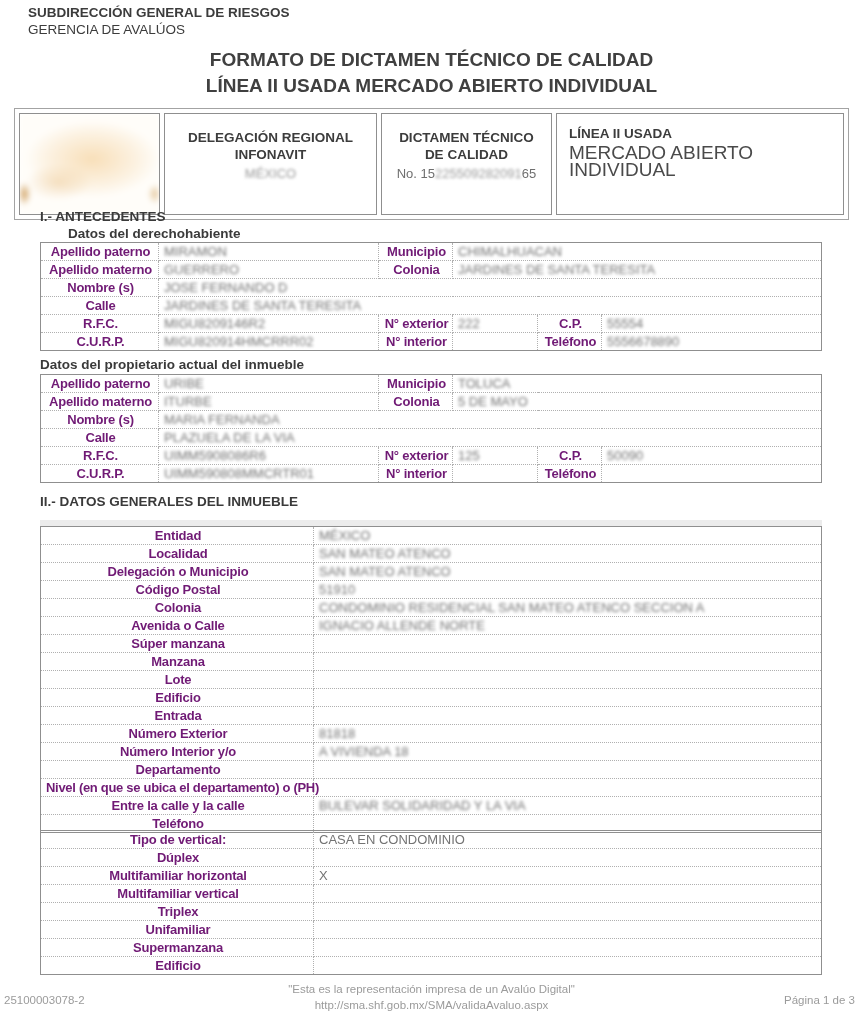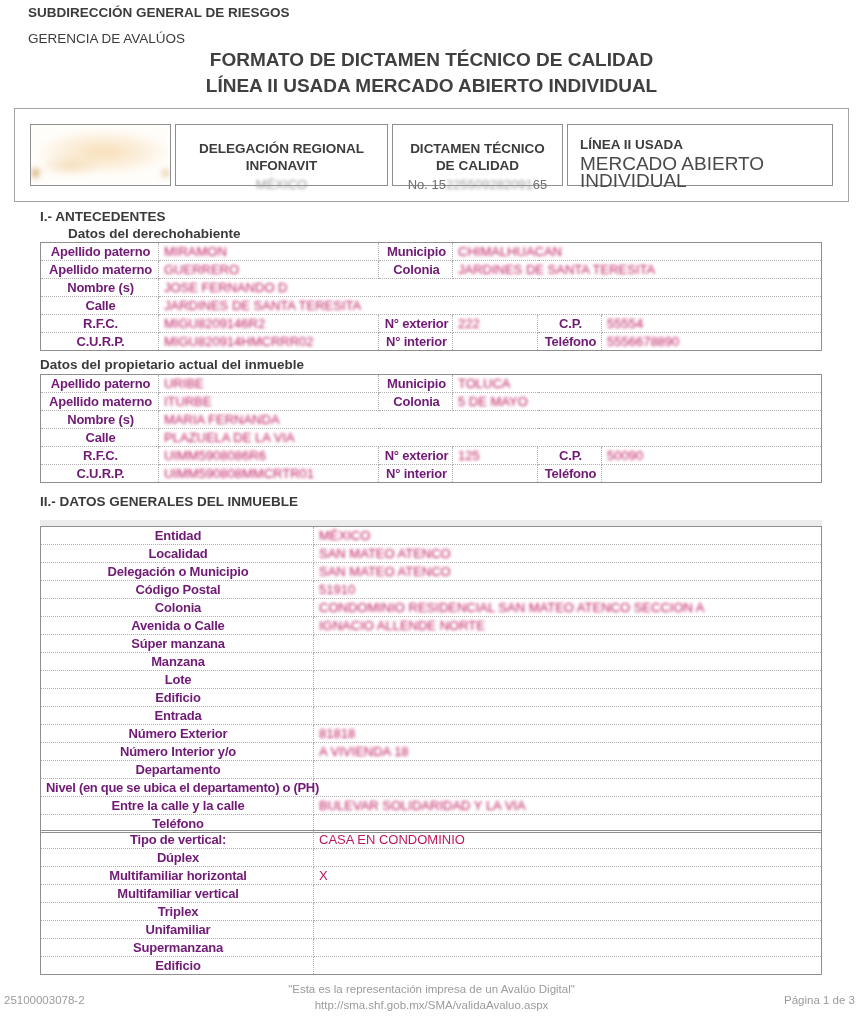--- a/index.html
+++ b/index.html
@@ -2,28 +2,28 @@
 <html><head>
 <meta charset="utf-8">
 <style>
   html,body{margin:0;padding:0;background:#ffffff;}
   .page{position:relative;width:863px;height:1024px;background:#fff;overflow:hidden;
         font-family:"Liberation Sans", sans-serif;color:#3c3c3c;}
   .abs{position:absolute;}
 
   
   .org-l1{font-size:13.5px;font-weight:bold;}
-  .org-l2{font-size:13.5px;margin-top:11px;}
+  .org-l2{font-size:13.5px;margin-top:2px;}
 
   
   .doc-title{left:0;right:0;top:47px;text-align:center;font-weight:bold;font-size:19px;line-height:26px;color:#404040;}
 
   
-  .band{left:14px;top:108px;width:835px;height:94px;border:1px solid #a3a3a3;
-        box-sizing:border-box;display:flex;gap:4px;padding:15px;}
+  .band{left:14px;top:108px;width:835px;height:112px;border:1px solid #a3a3a3;
+        box-sizing:border-box;display:flex;gap:4px;padding:4px;}
   .band .box{border:1.5px solid #8f8f8f;box-sizing:border-box;background:#fff;}
   .box-logo{width:141px;overflow:hidden;}
   .logo-blob{width:100%;height:100%;
     background:
       radial-gradient(60% 48% at 52% 45%, rgba(242,198,132,.55), rgba(247,222,184,.38) 52%, rgba(255,255,255,0) 80%),
       radial-gradient(34% 26% at 28% 68%, rgba(228,178,108,.40), rgba(255,255,255,0) 70%),
       radial-gradient(6% 14% at 3% 80%, rgba(196,136,56,.75), rgba(255,255,255,0) 85%),
       radial-gradient(6% 12% at 97% 80%, rgba(208,158,84,.55), rgba(255,255,255,0) 85%),
       #fffdf9;
     filter:blur(2.5px);}
@@ -40,21 +40,21 @@
   .val-plain{color:#6d6d6d;}
 
   
   .sec-h{font-size:13.5px;font-weight:bold;color:#3a3a3a;}
 
   
   table.tbl{border-collapse:collapse;table-layout:fixed;width:782px;border:1.5px solid #8f8f8f;}
   table.tbl td{border:1px dotted #b0b0b0;height:17px;padding:0 3px 0 5px;vertical-align:middle;
                font-size:13px;white-space:nowrap;overflow:visible;}
   td.lb{font-weight:bold;color:#701a75;letter-spacing:-0.2px;text-align:center;}
-  td.vl{color:#be185d;}
+  td.vl{color:#737373;}
   td.sm{font-size:10.6px;letter-spacing:-0.3px;}
   .t2col td{height:16.6px;}
   .strip{left:40px;width:782px;height:6px;background:#ececec;}
   
   .footer-code{left:4px;top:994px;font-size:11.5px;color:#9b9b9b;}
   .footer-note{left:0;right:0;top:981px;text-align:center;font-size:11.5px;line-height:16px;color:#9b9b9b;}
   .footer-page{right:8px;top:994px;font-size:11.5px;color:#9b9b9b;}
 </style>
 </head>
 <body>

